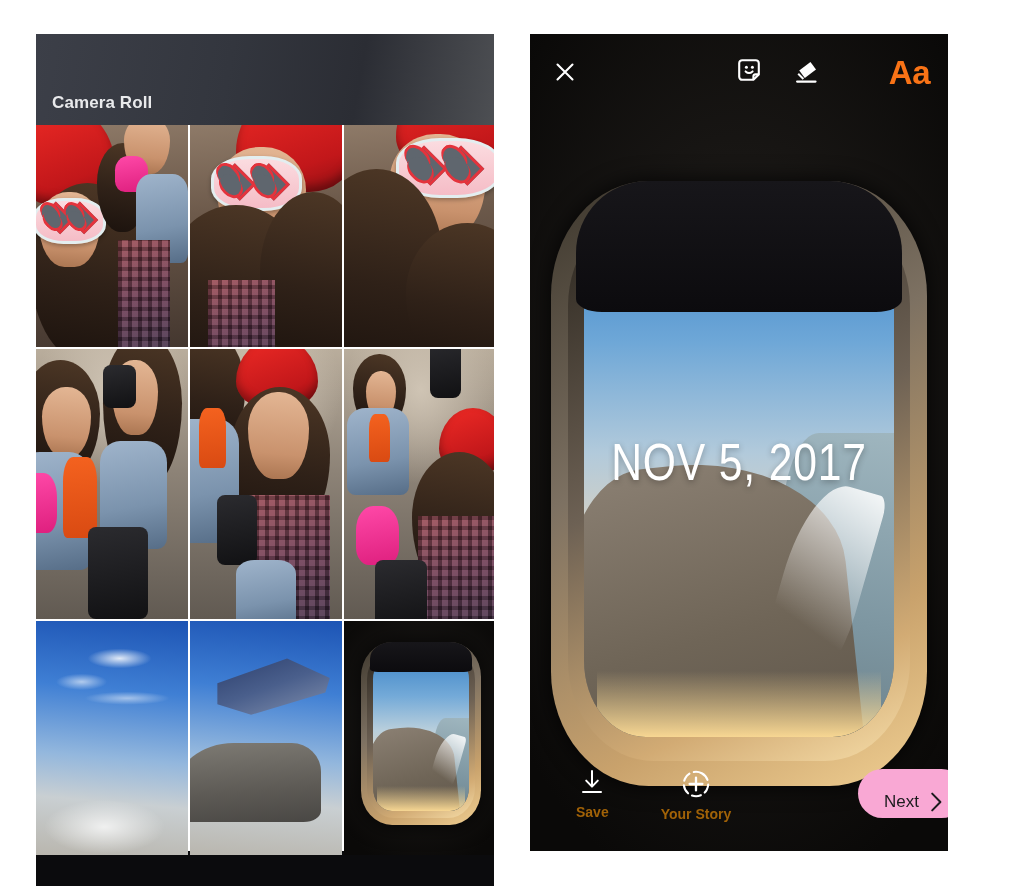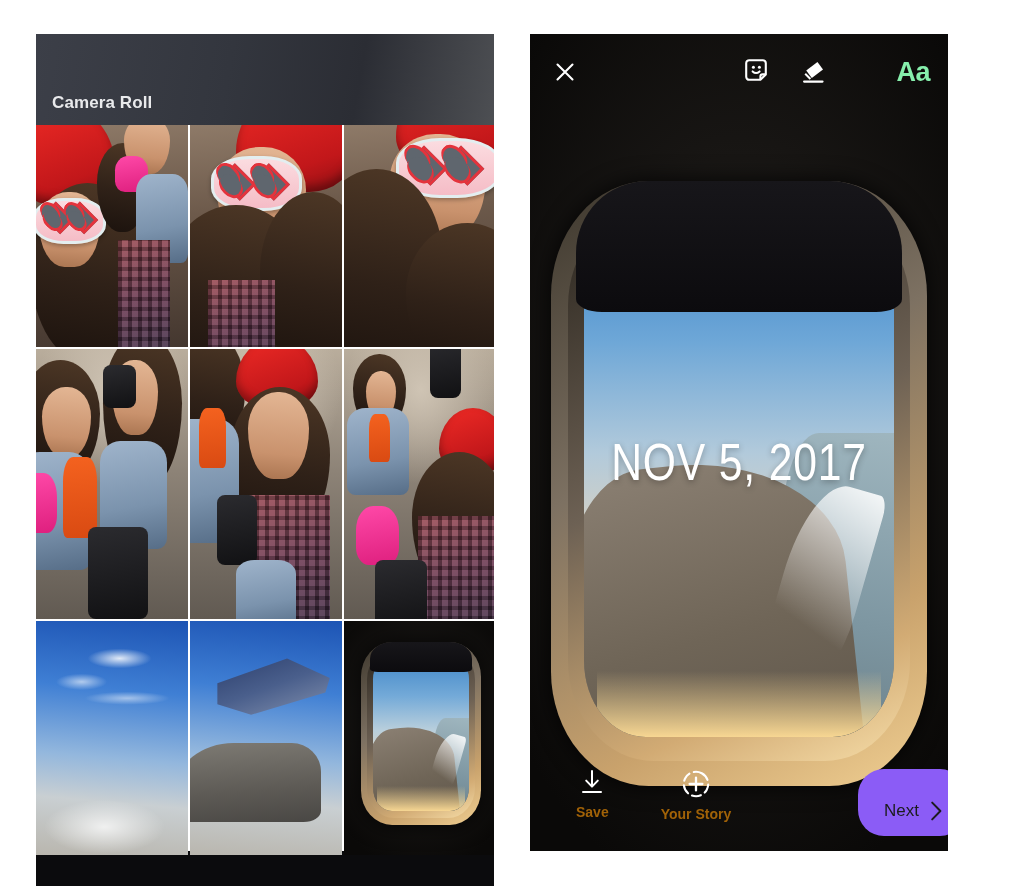--- a/index.html
+++ b/index.html
@@ -272,22 +272,22 @@
     align-items: center;
     gap: 26px;
   }
   .tool-btn {
     display: flex;
     align-items: center;
     justify-content: center;
     cursor: pointer;
   }
   #text-tool-button {
-    color: #86efac;
-    font-size: 27px;
+    color: #f97316;
+    font-size: 33px;
     font-weight: bold;
     letter-spacing: -.5px;
     line-height: 1;
     margin-left: 41px;
   }
 
   #date-sticker {
     position: absolute;
     left: 0; right: 0;
     top: 398px;
@@ -327,23 +327,23 @@
   #your-story-action { margin-left: 52px; }
   .bottom-label {
     font-size: 14px;
     font-weight: bold;
     color: #a16207;
   }
   #next-button {
     position: absolute;
     right: -18px;
     top: 14px;
-    height: 67px;
+    height: 49px;
     min-width: 108px;
-    background: #8b5cf6;
+    background: #f9a8d4;
     border-radius: 26px;
     display: flex;
     align-items: center;
     justify-content: center;
     gap: 10px;
     padding: 17px 22px 0 26px;
     box-sizing: border-box;
     cursor: pointer;
   }
   #next-button-label {

